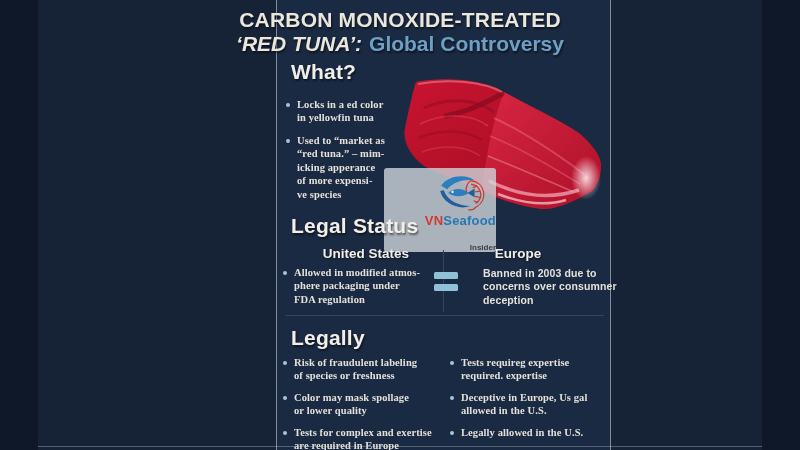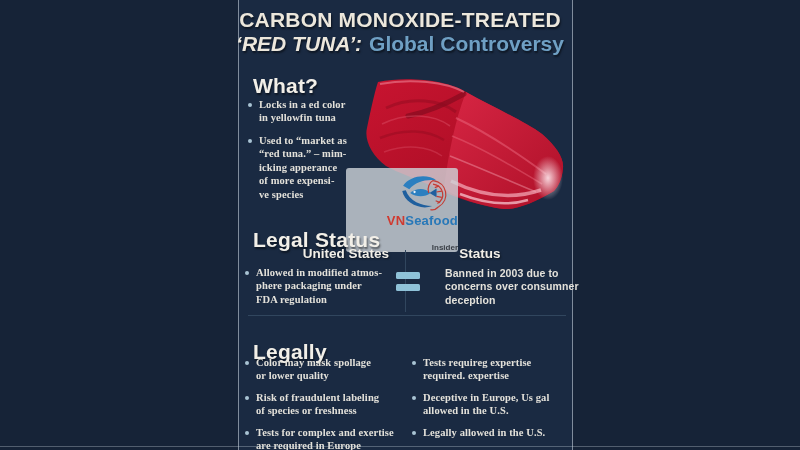--- a/index.html
+++ b/index.html
@@ -1,17 +1,17 @@
 <!DOCTYPE html>
 <html><head>
 <meta charset="utf-8">
 <style>
   html,body{margin:0;padding:0;background:#0e1828;}
   .stage{
-    position:relative;width:800px;height:450px;margin:0 auto;overflow:hidden;
+    position:relative;width:724px;height:450px;margin:0 auto;overflow:hidden;
     background:#162337;
     font-family:"Liberation Sans", sans-serif;
   }
   .panel{
     position:absolute;left:238px;top:0;width:335px;height:450px;
     background:#1a2a42;
     border-left:1px solid rgba(196,206,216,.6);
     border-right:1px solid rgba(196,206,216,.6);
     box-sizing:border-box;
   }
@@ -28,21 +28,21 @@
   .title-line2{
     position:absolute;left:0;top:32px;width:100%;
     text-align:center;font-size:21px;font-weight:700;
     text-shadow:1px 2px 2px rgba(0,0,0,.5);
   }
   .title-name{color:#ece7dc;font-style:italic;}
   .title-accent{color:#6fa0c4;margin-left:7px;}
   
   .h-sec{
     position:absolute;font-size:21px;font-weight:700;color:#f2efe8;
-    text-shadow:1px 2px 2px rgba(0,0,0,.5);letter-spacing:.2px;margin-top:14px;
+    text-shadow:1px 2px 2px rgba(0,0,0,.5);letter-spacing:.2px;
   }
   
   .bullet{display:flex;align-items:flex-start;margin-bottom:9px;font-family:Liberation Serif, serif;}
   .dot{
     flex:0 0 auto;width:4px;height:4px;border-radius:50%;
     background:#a9c4d4;margin:5px 7px 0 0;
   }
   .btxt{
     white-space:pre-line;font-size:10.5px;font-weight:700;line-height:1.28;
     color:#e3e1da;letter-spacing:.1px;
@@ -152,22 +152,22 @@
         <path d="M40 12 C36 14,33 20,35 26"></path>
       </g>
     </svg>
     <div class="wm-brand">
       <span class="wm-vn">VN</span><span class="wm-seafood">Seafood</span>
     </div>
     <div class="wm-tag">Insider</div>
   </div>
 
   <div class="h-sec" style="left:253px;top:214px;">Legal Status</div>
-  <div class="col-title" style="left:276px;top:246px;width:140px;">United States</div>
-  <div class="col-title" style="left:420px;top:246px;width:120px;">Status</div>
+  <div class="col-title" style="left:258px;top:246px;width:140px;">United States</div>
+  <div class="col-title" style="left:420px;top:246px;width:120px;">Europe</div>
   <div class="col-divider"></div>
 
   <div class="bullet us-bullet">
     <span class="dot"></span>
     <span class="btxt">Allowed in modified atmos-
 phere packaging under
 FDA regulation</span>
   </div>
 
   <div class="equals">
@@ -179,30 +179,30 @@
 concerns over consumner
 deception</div>
 
   <div class="sec-divider"></div>
 
   <div class="h-sec" style="left:253px;top:326px;">Legally</div>
 
   <div class="concerns-col-l">
     <div class="bullet">
       <span class="dot"></span>
+      <span class="btxt">Risk of fraudulent labeling
+of species or freshness</span>
+    </div>
+    <div class="bullet">
+      <span class="dot"></span>
       <span class="btxt">Color may mask spollage
 or lower quality</span>
     </div>
     <div class="bullet">
       <span class="dot"></span>
-      <span class="btxt">Risk of fraudulent labeling
-of species or freshness</span>
-    </div>
-    <div class="bullet">
-      <span class="dot"></span>
       <span class="btxt">Tests for complex and exertise
 are required in Europe</span>
     </div>
   </div>
 
   <div class="concerns-col-r">
     <div class="bullet">
       <span class="dot"></span>
       <span class="btxt">Tests requireg expertise
 required. expertise</span>

